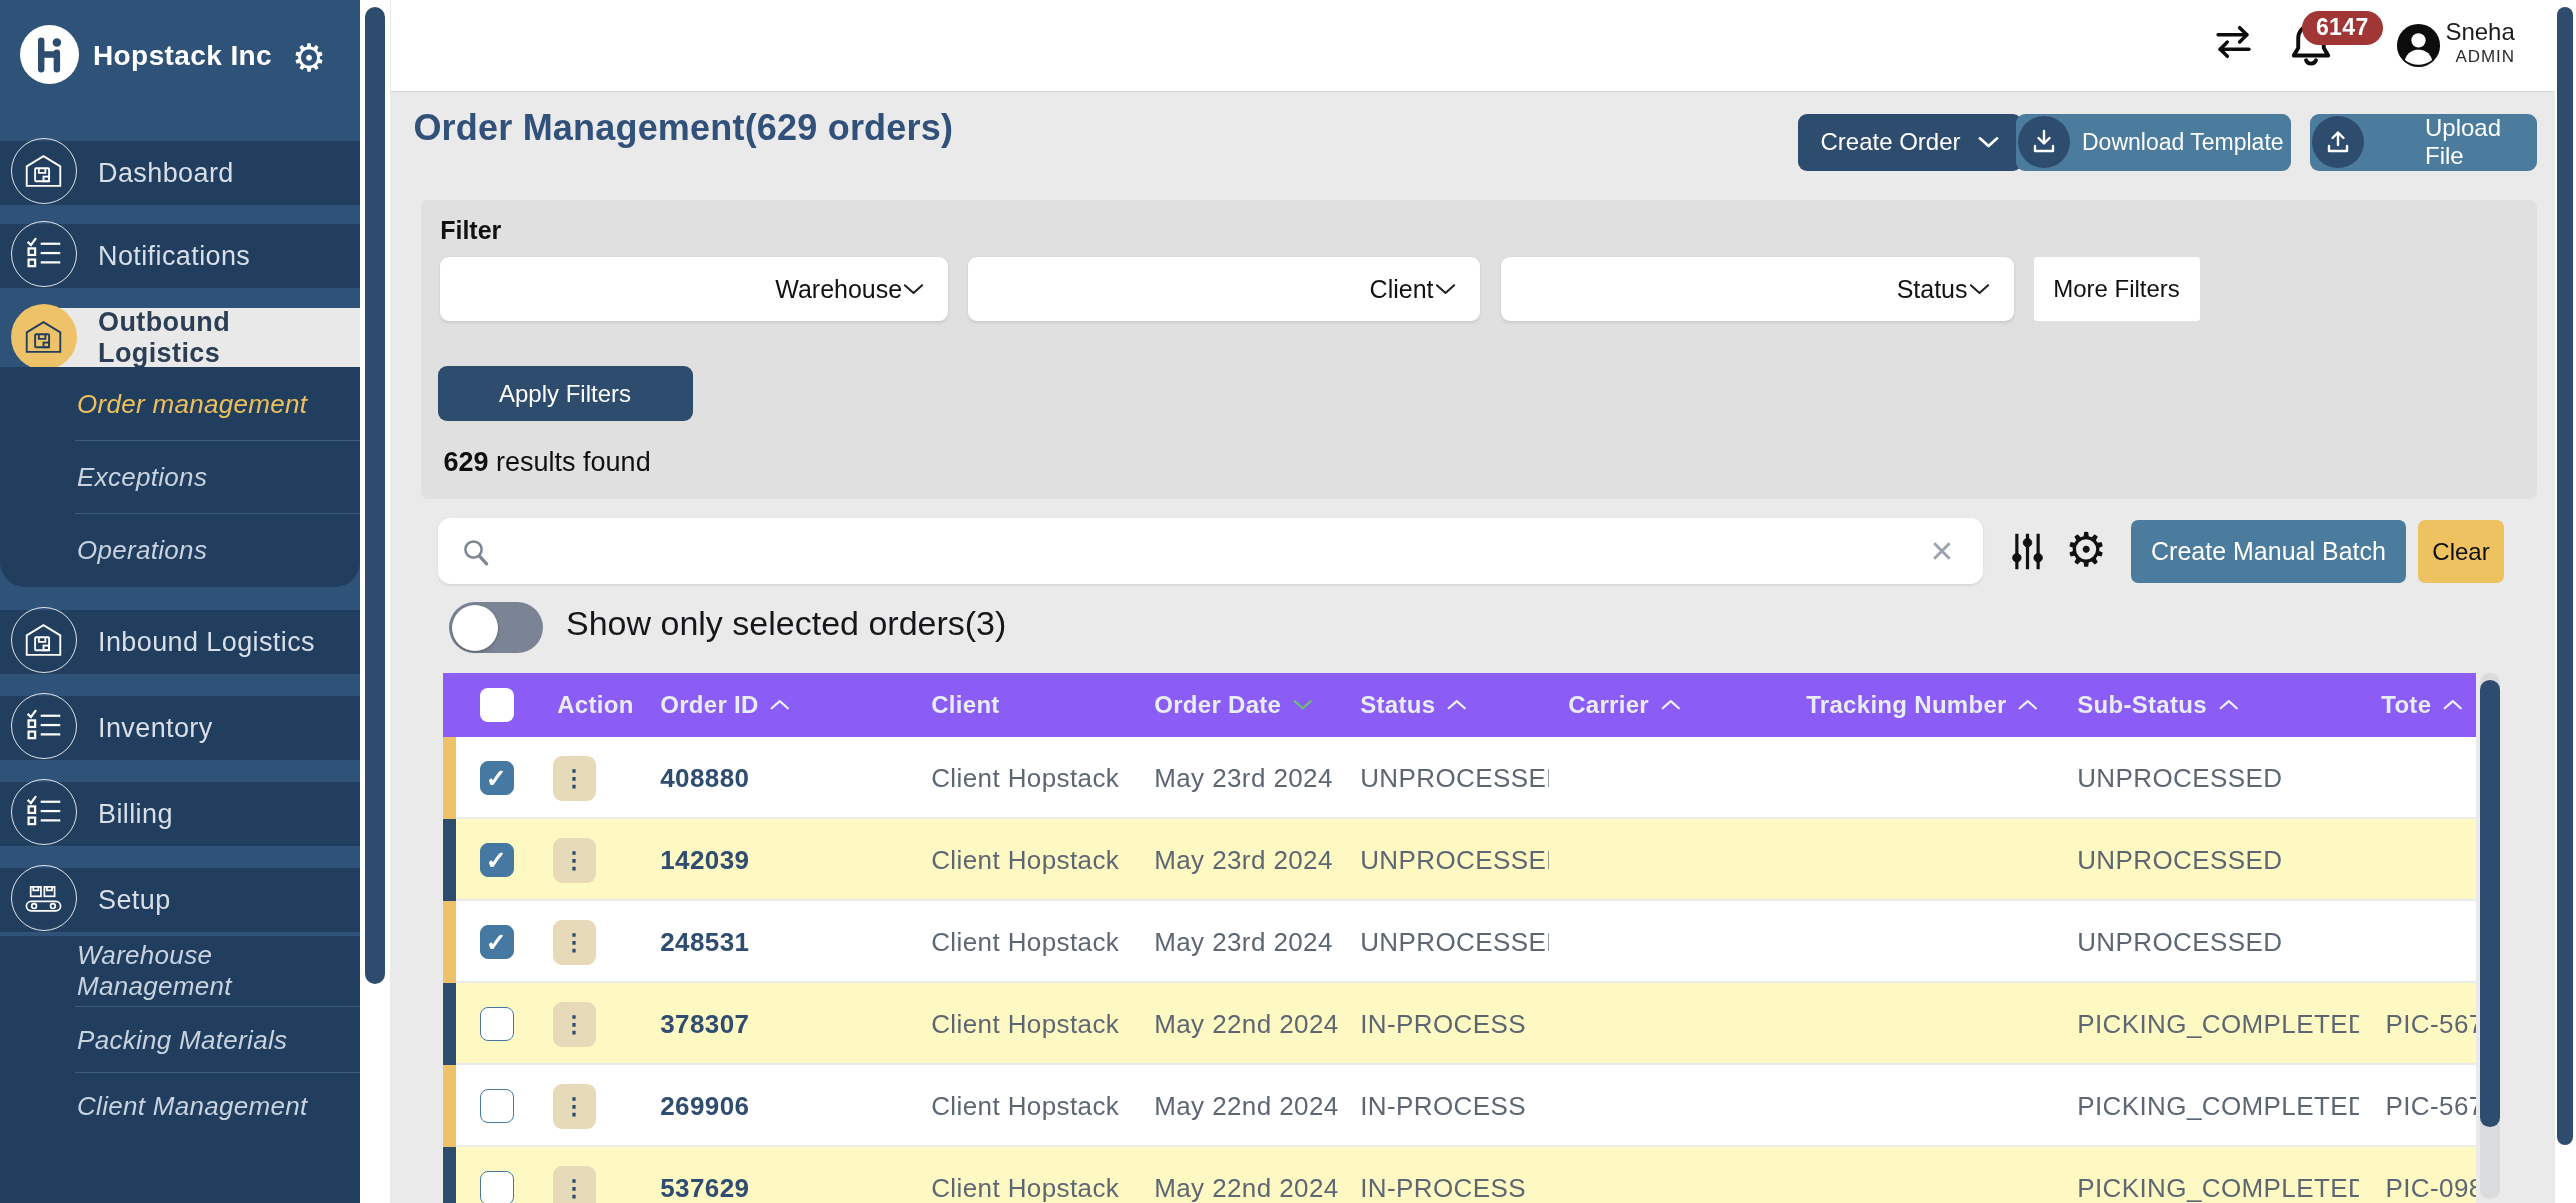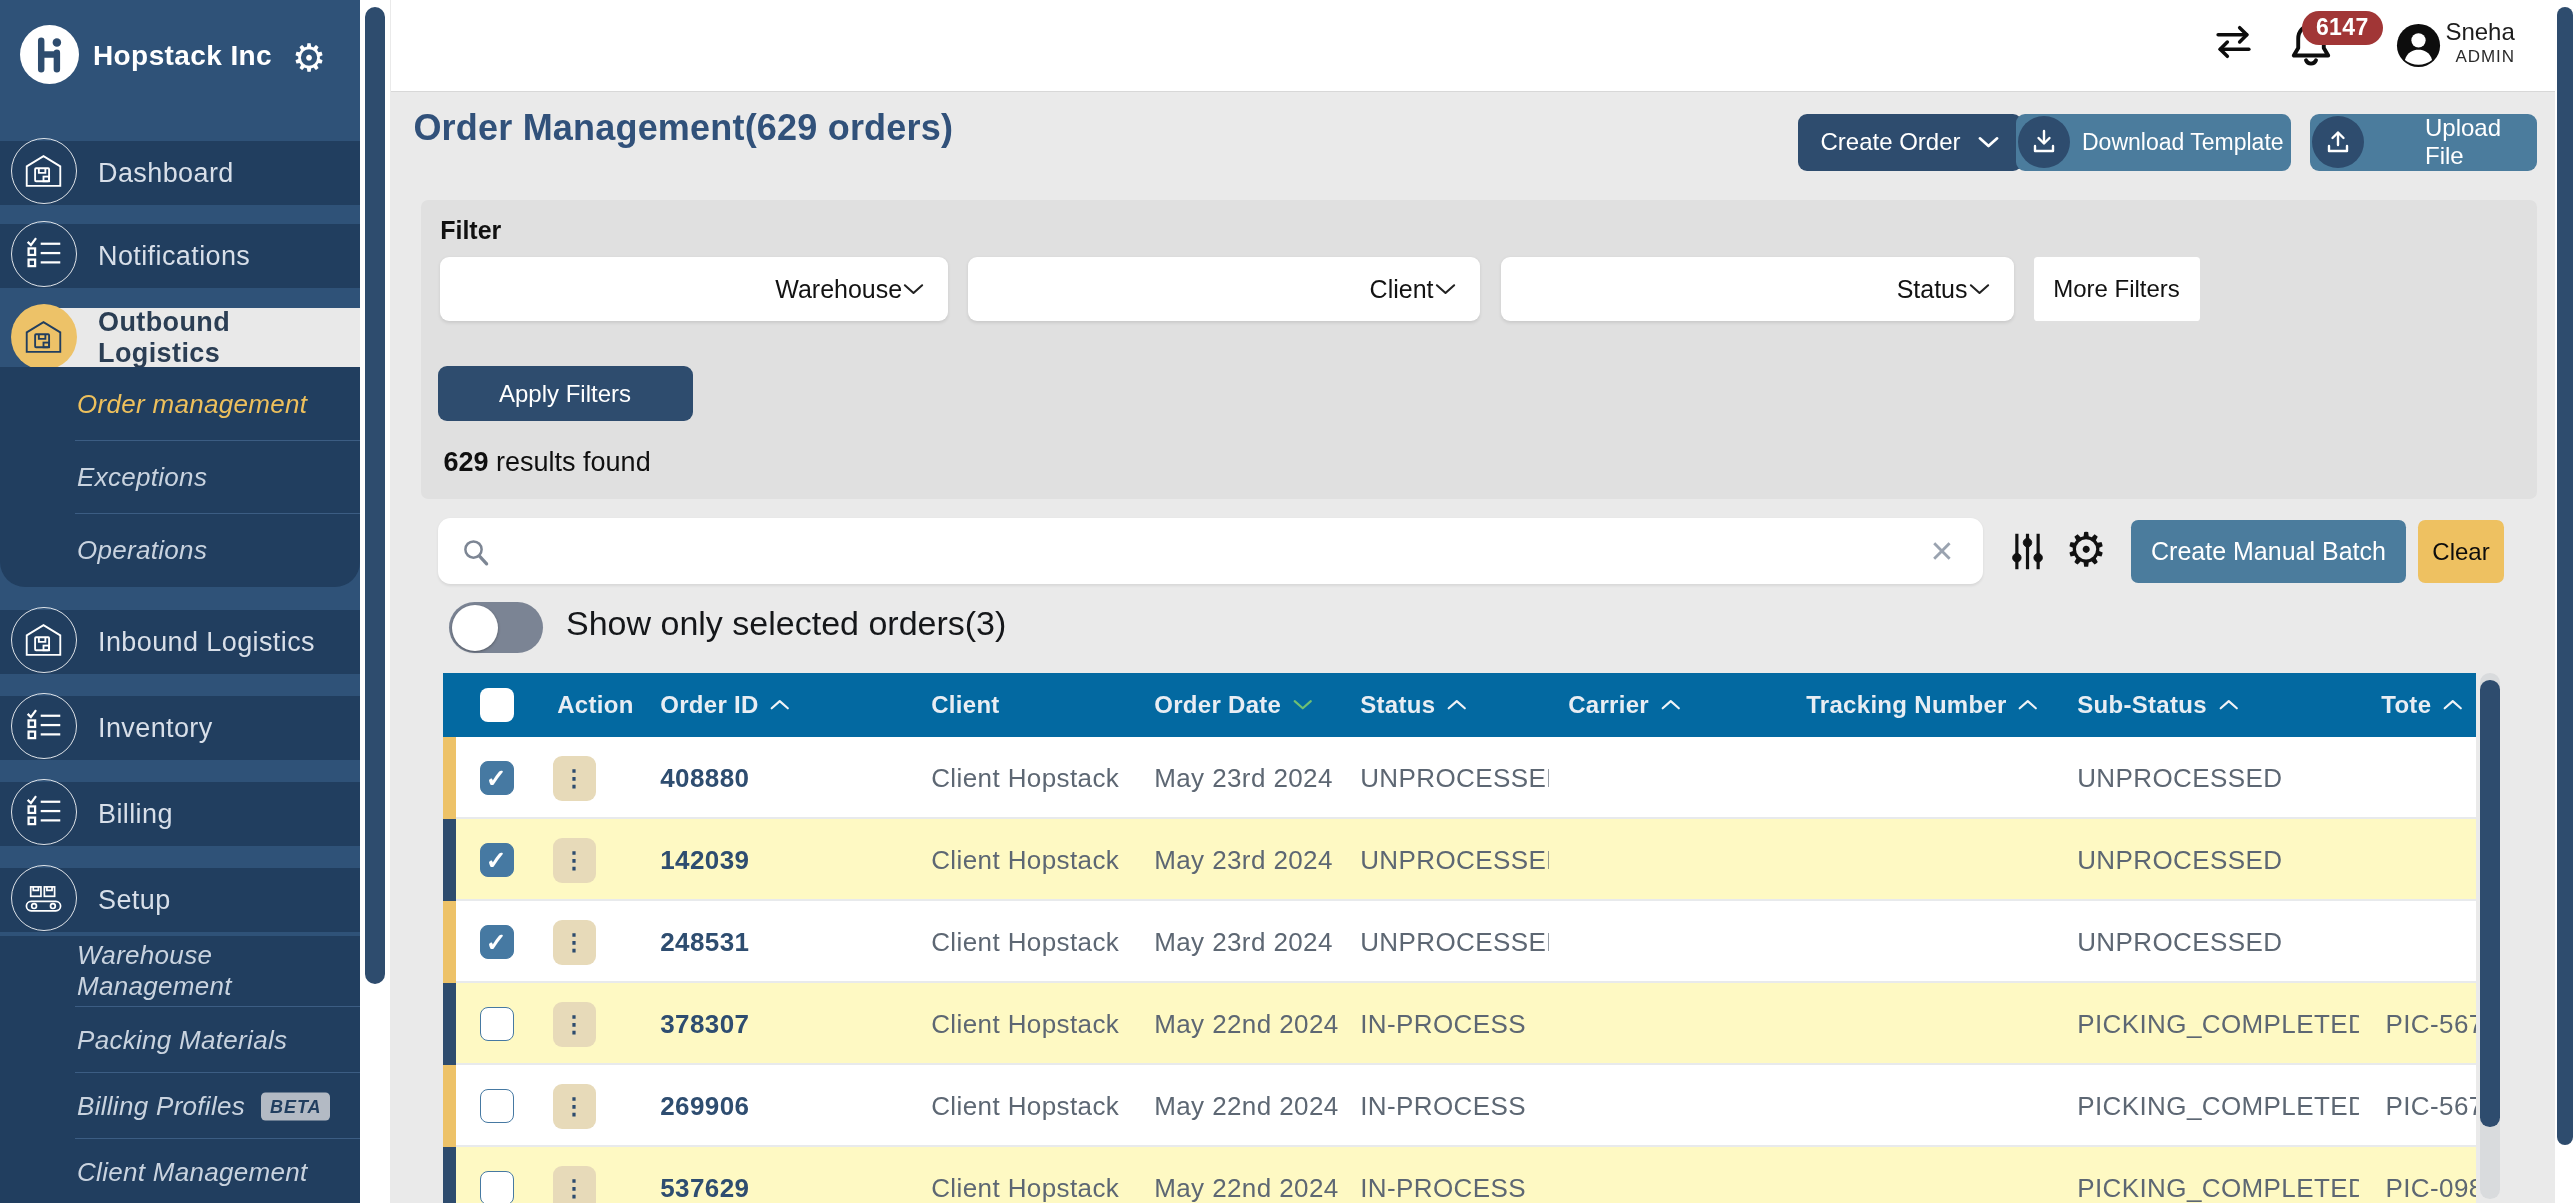--- a/index.html
+++ b/index.html
@@ -84,21 +84,21 @@
   .clear-btn { position:absolute; left:2027px; top:426px; width:86px; height:63px; background:#eec161; color:#0d0d0d; border:none; border-radius:7.2px; font-family:inherit; font-size:24px; cursor:pointer; }
 
   
   .toggle { position:absolute; left:58px; top:508px; width:94px; height:51px; background:#7b8494; border-radius:27px; cursor:pointer; }
   .knob { position:absolute; left:2.7px; top:2.7px; width:46px; height:46px; background:#fff; border-radius:50%; box-shadow:0 0.9px 2.7px rgba(0,0,0,0.35); }
   .toggle-label { position:absolute; left:175px; top:510px; font-size:34px; font-weight:500; color:#15171a; }
 
   
   .table { position:absolute; left:52px; top:579px; width:2033px; bottom:0; overflow:hidden; }
   .tgrid { display:grid; grid-template-columns:12.5px 82px 103px 271px 223px 206px 208px 238px 271px 301px 1fr; align-items:center; }
-  .thead { height:64px; background:#0369a1; color:#e8edf3; font-size:24px; font-weight:600; letter-spacing:0.3px; }
+  .thead { height:64px; background:#8b5cf6; color:#e8edf3; font-size:24px; font-weight:600; letter-spacing:0.3px; }
   .th { display:flex; align-items:center; gap:10.7px; padding-left:19.7px; white-space:nowrap; cursor:pointer; }
   .th.noline { cursor:default; }
   .sort { width:21.5px; height:13.4px; flex:0 0 auto; color:#f0f3f7; }
   .sort.green { color:#6fbf73; }
   .th-check { display:flex; justify-content:center; }
   .selall { width:34px; height:34px; background:#fff; border:none; border-radius:8px; cursor:pointer; }
 
   .trow { height:82px; background:#fff; border-bottom:2.7px solid #e8eaec; position:relative; }
   .trow.alt { background:#fef9c3; }
   .stripe { height:82px; }
@@ -244,23 +244,20 @@
   </div>
 
   <div class="submenu" style="top:936px; height:268px;">
     <div class="sub-item" style="height:70px;">
       <span class="sub-label">Warehouse Management</span>
     </div>
     <div class="sub-item" style="height:66px;">
       <span class="sub-label">Packing Materials</span>
     </div>
     <div class="sub-item" style="height:66px;">
-      <span class="sub-label"><span>Billing Profiles</span><span class="beta-badge">BETA</span></span>
-    </div>
-    <div class="sub-item" style="height:66px;">
       <span class="sub-label">Client Management</span>
     </div>
   </div>
 </div>
 
 <div class="side-scroll">
   <div class="thumb"></div>
 </div>
 
 <div class="main">

